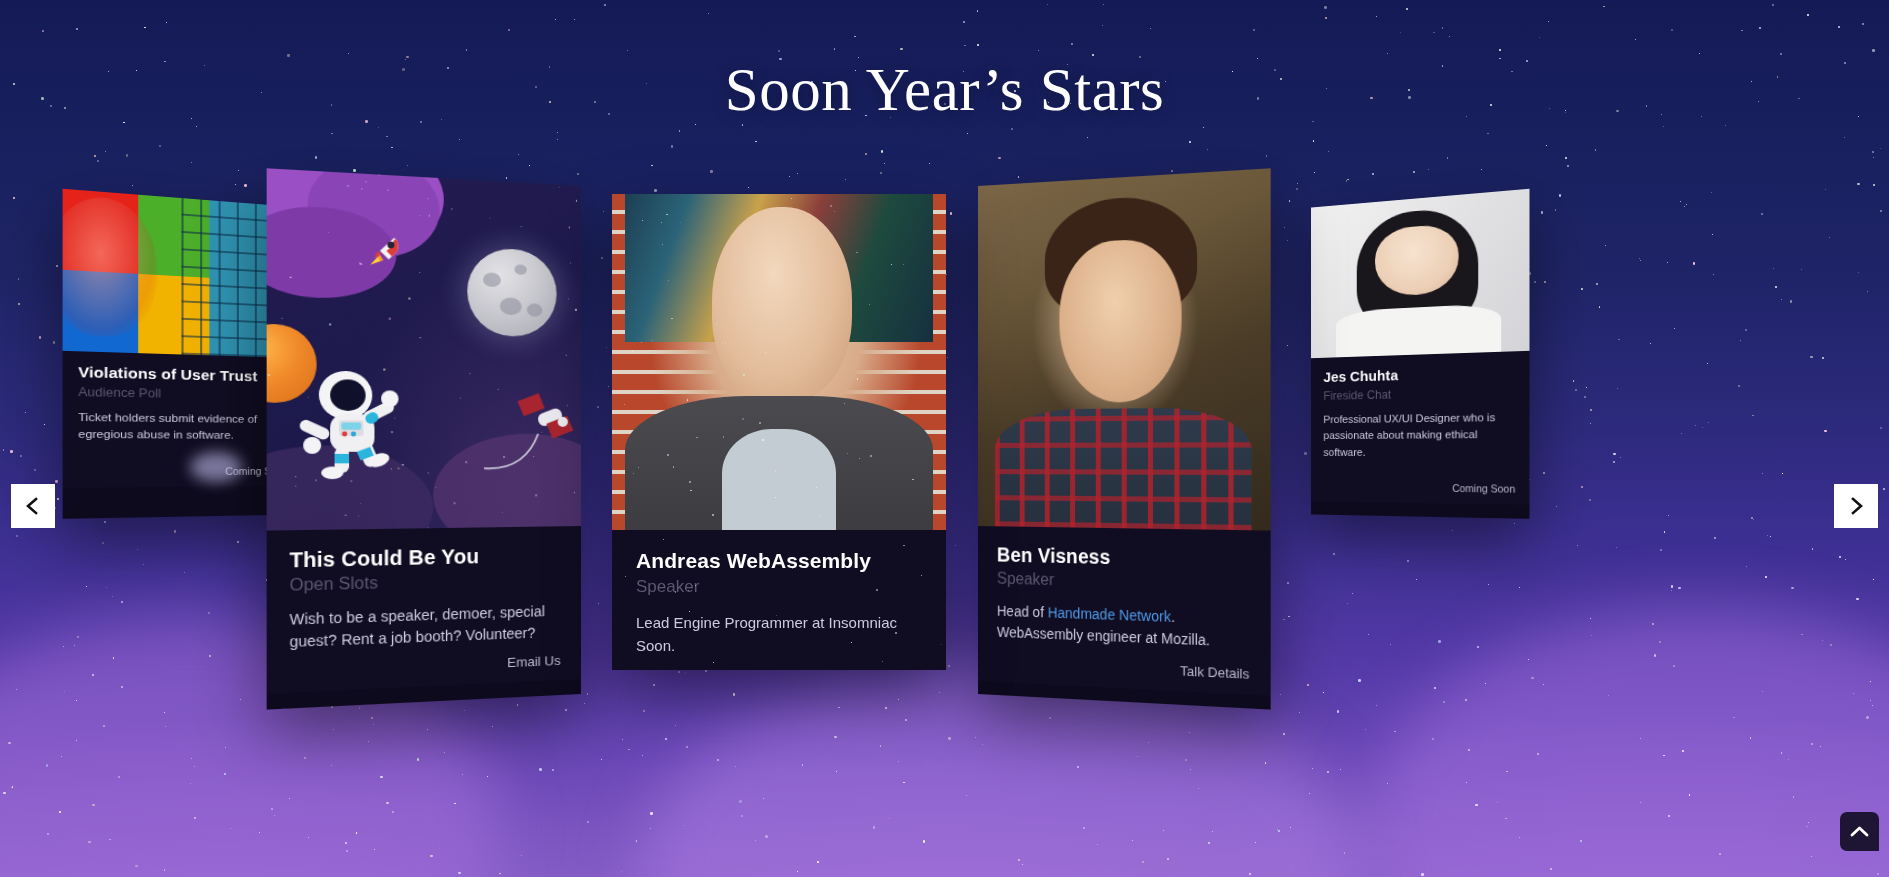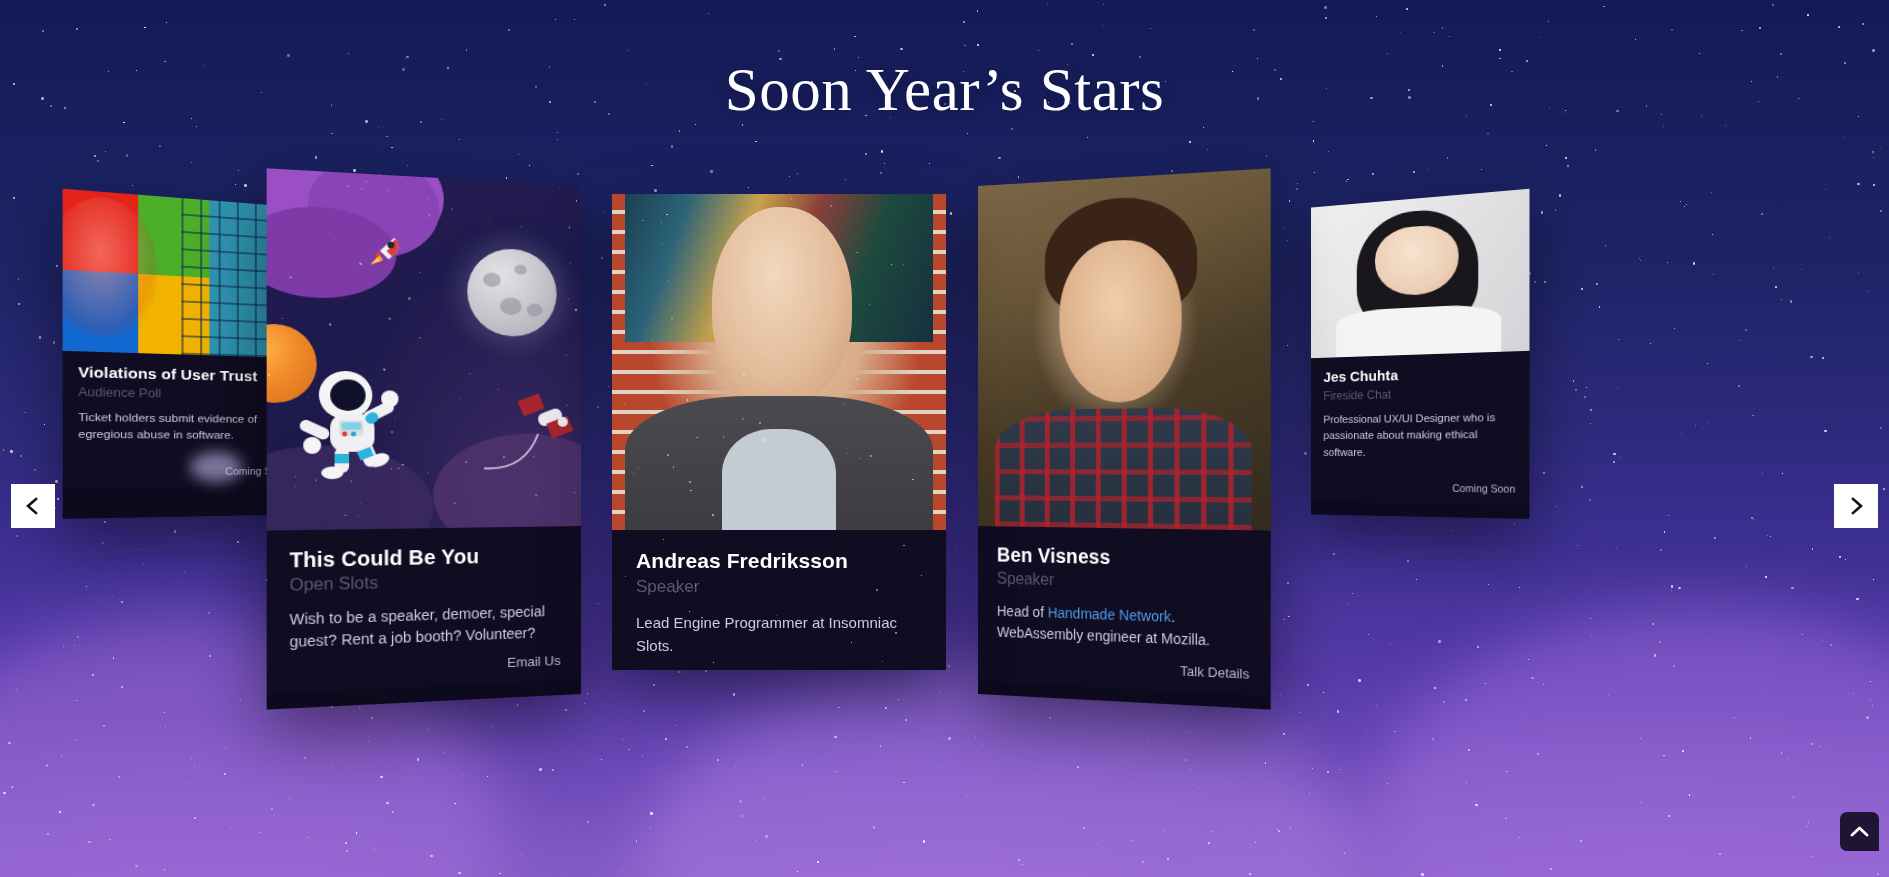--- a/index.html
+++ b/index.html
@@ -1339,23 +1339,23 @@
     <div class="card" id="card-2">
       <div class="media">
         <div class="photo ph-brick">
           <div class="art"></div>
           <div class="head"></div>
           <div class="torso"></div>
           <div class="shirt"></div>
         </div>
       </div>
       <div class="body">
-        <div class="c-name">Andreas Fredriksson</div>
+        <div class="c-name">Andreas WebAssembly</div>
         <div class="c-role">Speaker</div>
-        <div class="c-desc">Lead Engine Programmer at Insomniac Slots.</div>
+        <div class="c-desc">Lead Engine Programmer at Insomniac Soon.</div>
 
         <div class="bodystars">
             <i class="s" style="left:162.7px;top:276.4px;width:1.5px;height:1.5px;background:#ffd9c9;opacity:0.64"></i>
             <i class="s" style="left:257.2px;top:109.5px;width:1.0px;height:1.0px;background:#d9ffe2;opacity:0.53"></i>
             <i class="s" style="left:53.9px;top:19.7px;width:1.7px;height:1.7px;background:#d9ffe2;opacity:0.77"></i>
             <i class="s" style="left:162.8px;top:303.1px;width:0.5px;height:0.5px;background:#ffffff;opacity:0.69"></i>
             <i class="s" style="left:84.0px;top:242.5px;width:1.6px;height:1.6px;background:#ffc9e6;opacity:0.59"></i>
             <i class="s" style="left:49.8px;top:50.1px;width:1.1px;height:1.1px;background:#ffd9c9;opacity:0.60"></i>
             <i class="s" style="left:203.8px;top:293.1px;width:0.8px;height:0.8px;background:#ffffff;opacity:0.77"></i>
             <i class="s" style="left:77.0px;top:416.7px;width:0.6px;height:0.6px;background:#ffffff;opacity:0.79"></i>

